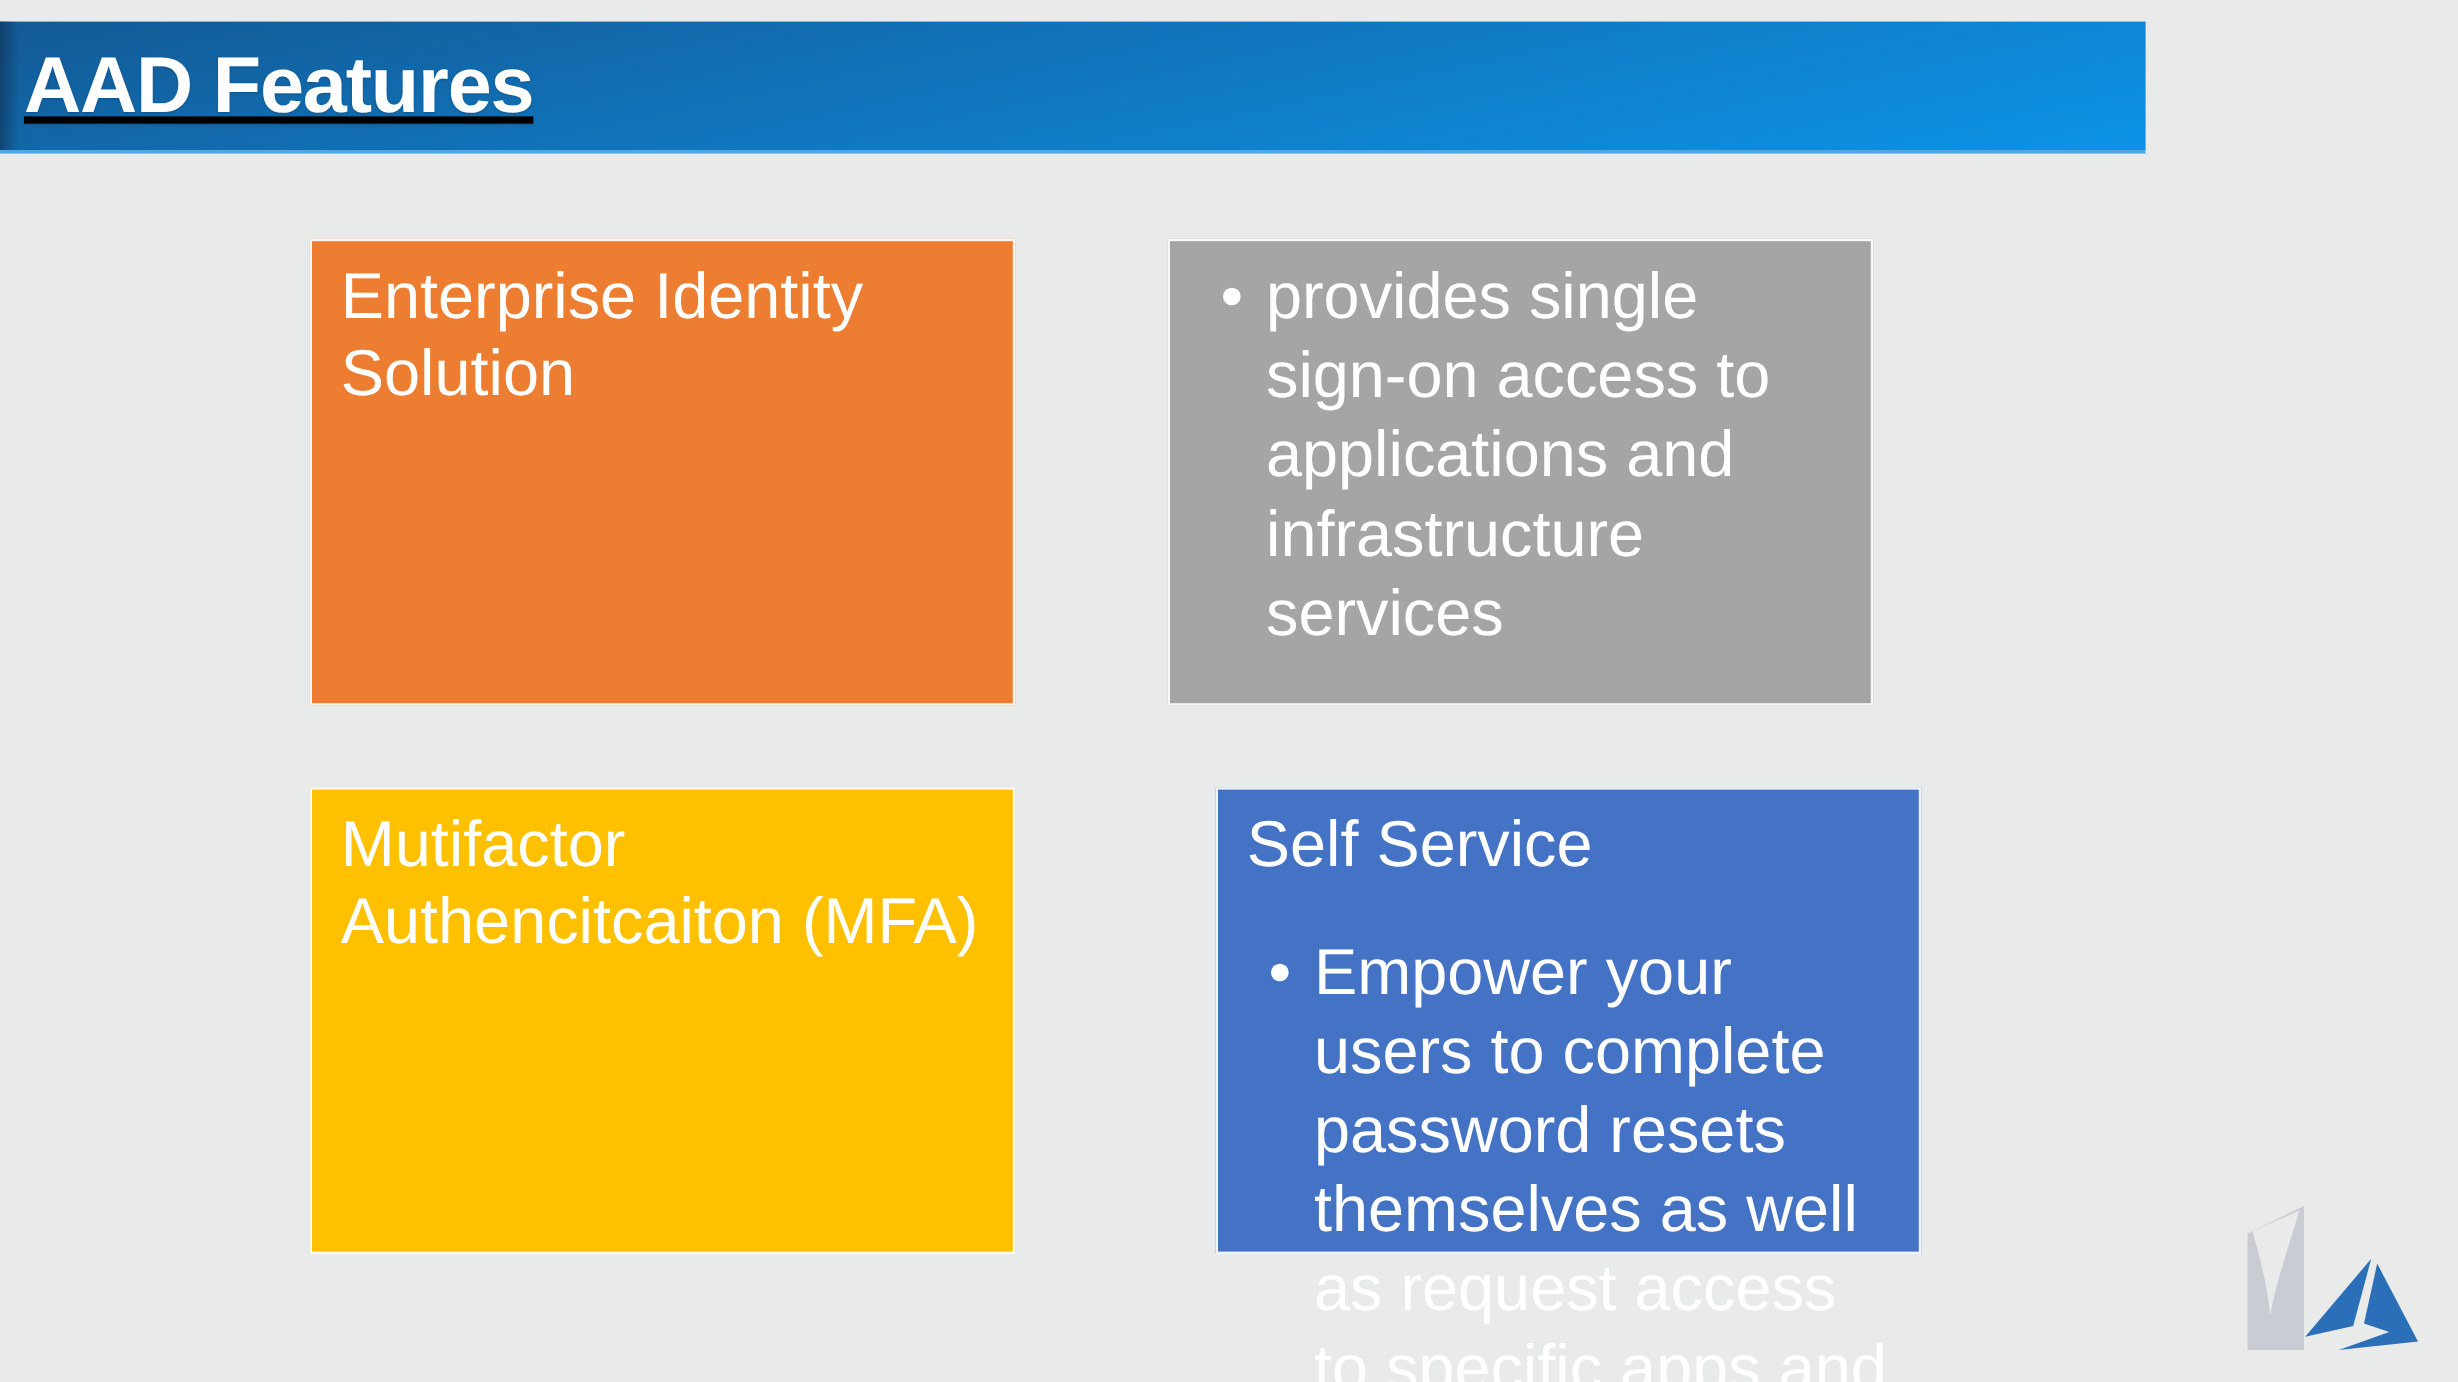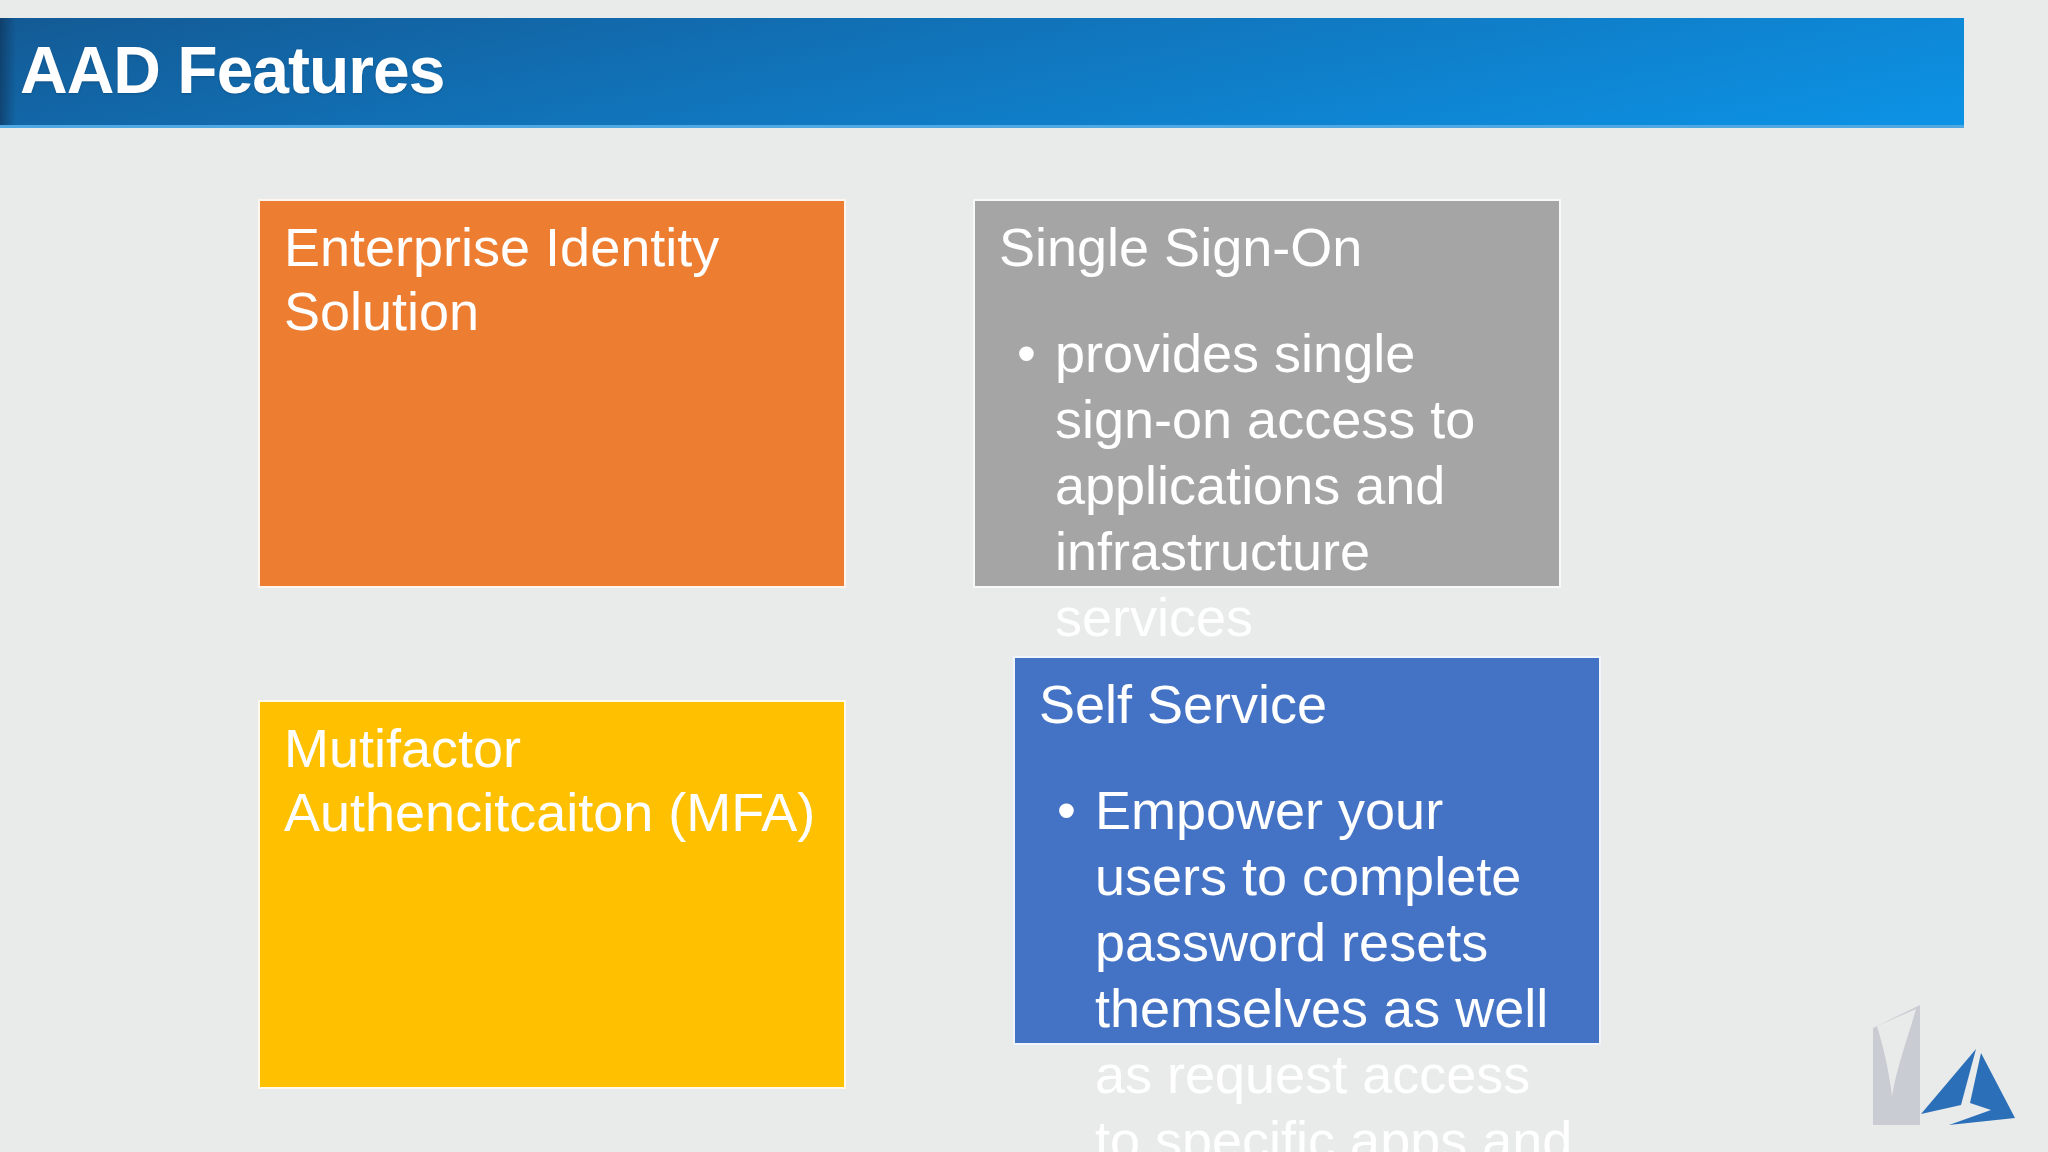--- a/index.html
+++ b/index.html
@@ -7,24 +7,25 @@
     width:2048px;height:1152px;
     background:#e9eaea;
     font-family:"Liberation Sans", sans-serif;
     overflow:hidden;
     position:relative;
   }
   .slide{position:absolute;inset:0;width:2048px;height:1152px;}
 
   
   .title-bar{
-    position:absolute;left:0;top:18px;width:1964px;height:110px;
+    position:absolute;left:0;top:18px;width:1788px;height:110px;
     background:linear-gradient(168deg,#135a95 0%,#1173b9 42%,#0c93e6 100%);
     border-bottom:3px solid #4fa8e2;
     box-sizing:border-box;
+    text-decoration:underline;
   }
   .title-bar::before{
     content:"";position:absolute;left:0;top:0;bottom:0;width:16px;
     background:linear-gradient(90deg,rgba(13,42,74,.55),rgba(13,42,74,0));
     pointer-events:none;
   }
   .title-bar h1{
     margin:0;padding:0 0 0 20px;
     font-size:66px;font-weight:700;color:#ffffff;
     line-height:104px;letter-spacing:-1px;
@@ -68,27 +69,26 @@
 
   <div class="title-bar">
     <h1>AAD Features</h1>
   </div>
 
   <div class="card pos-1" style="background: rgb(237, 125, 49);">
     <h2>Enterprise Identity Solution</h2>
   </div>
 
   <div class="card pos-2" style="background: rgb(165, 165, 165);">
-    <h2>Single Sign-On</h2>
     <ul>
       <li>provides single sign-on access to applications and infrastructure services</li>
     </ul>
   </div>
 
-  <div class="card pos-3" style="background: rgb(255, 192, 0); margin-top: 44px;">
+  <div class="card pos-3" style="background: rgb(255, 192, 0);">
     <h2>Mutifactor Authencitcaiton (MFA)</h2>
   </div>
 
   <div class="card pos-4" style="background: rgb(68, 114, 196); margin-left: 40px;">
     <h2>Self Service</h2>
     <ul>
       <li>Empower your users to complete password resets themselves as well as request access to specific apps and services</li>
     </ul>
   </div>
 

